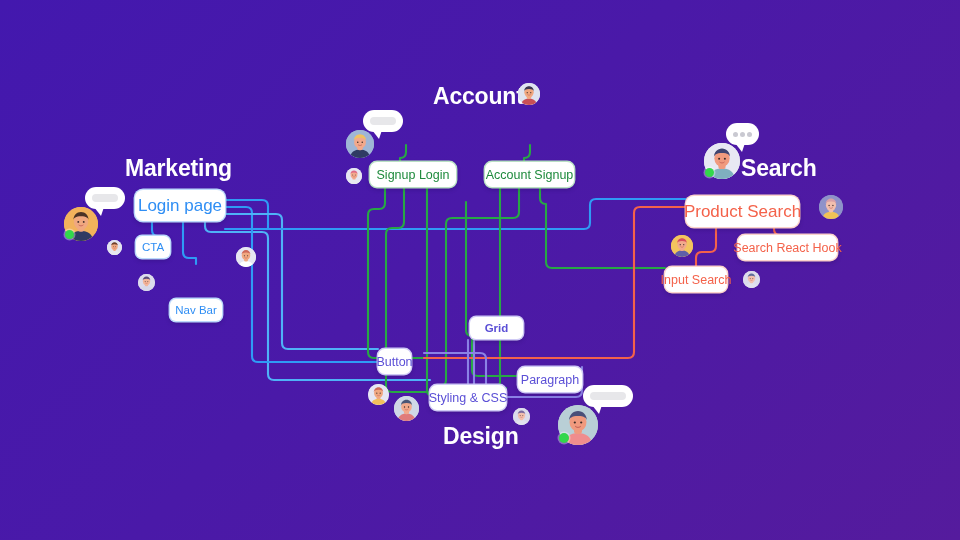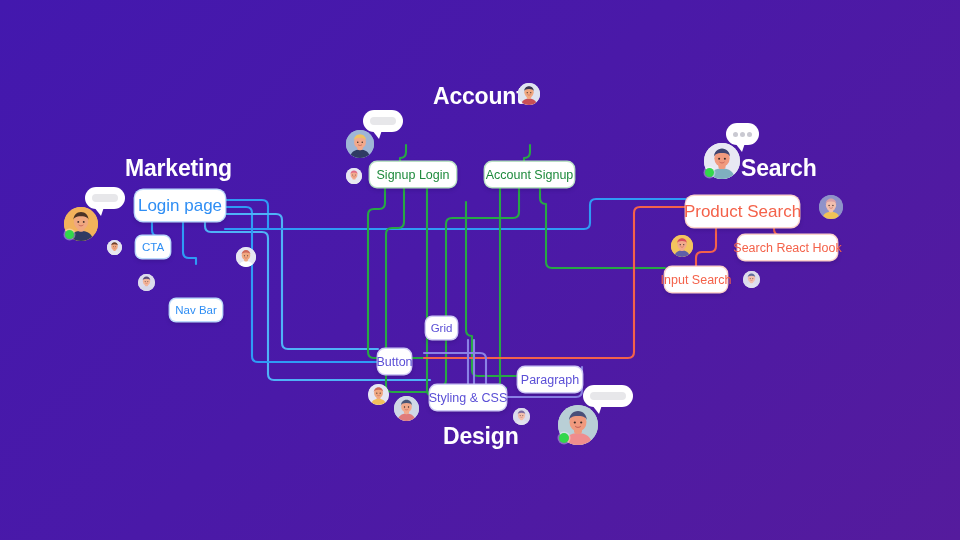--- a/index.html
+++ b/index.html
@@ -126,21 +126,21 @@
   <div class="card sm c-blue ring-blue" style="left:136px;top:236px;width:34px;">CTA</div>
   <div class="card sm c-blue ring-blue" style="left:170px;top:264px;width:52px;margin-top:35px;">Nav Bar</div>
 
   <div class="card md c-green ring-green" style="left:370px;top:162px;width:86px;">Signup Login</div>
   <div class="card md c-green ring-green" style="left:485px;top:162px;width:89px;">Account Signup</div>
 
   <div class="card lg c-red ring-red" style="left:686px;top:196px;width:113px;">Product Search</div>
   <div class="card md c-red ring-red" style="left:738px;top:235px;width:99px;">Search React Hook</div>
   <div class="card md c-red ring-red" style="left:665px;top:267px;width:62px;">Input Search</div>
 
-  <div class="card sm c-purple ring-purple" style="left:426px;top:317px;width:31px;">Grid</div>
+  <div class="card sm c-purple ring-purple" style="left:470px;top:317px;width:53px;font-weight:bold;">Grid</div>
   <div class="card md c-purple ring-purple" style="left:378px;top:349px;width:33px;">Button</div>
   <div class="card md c-purple ring-purple" style="left:518px;top:367px;width:64px;">Paragraph</div>
   <div class="card md c-purple ring-purple" style="left:430px;top:385px;width:76px;">Styling &amp; CSS</div>
 
   <div id="avatar-layer">
       <div style="position: absolute; left: 64px; top: 207px; width: 34px; height: 34px;">
         <div class="av" style="left: 0px; top: 0px; width: 34px; height: 34px; background: rgb(242, 178, 92);">
           <svg viewBox="0 0 40 40" xmlns="http://www.w3.org/2000/svg">
             <rect width="40" height="40" fill="#f2b25c"></rect>
             <path d="M6 40c0-8 6.5-12 14-12s14 4 14 12z" fill="#2f3b63"></path>

